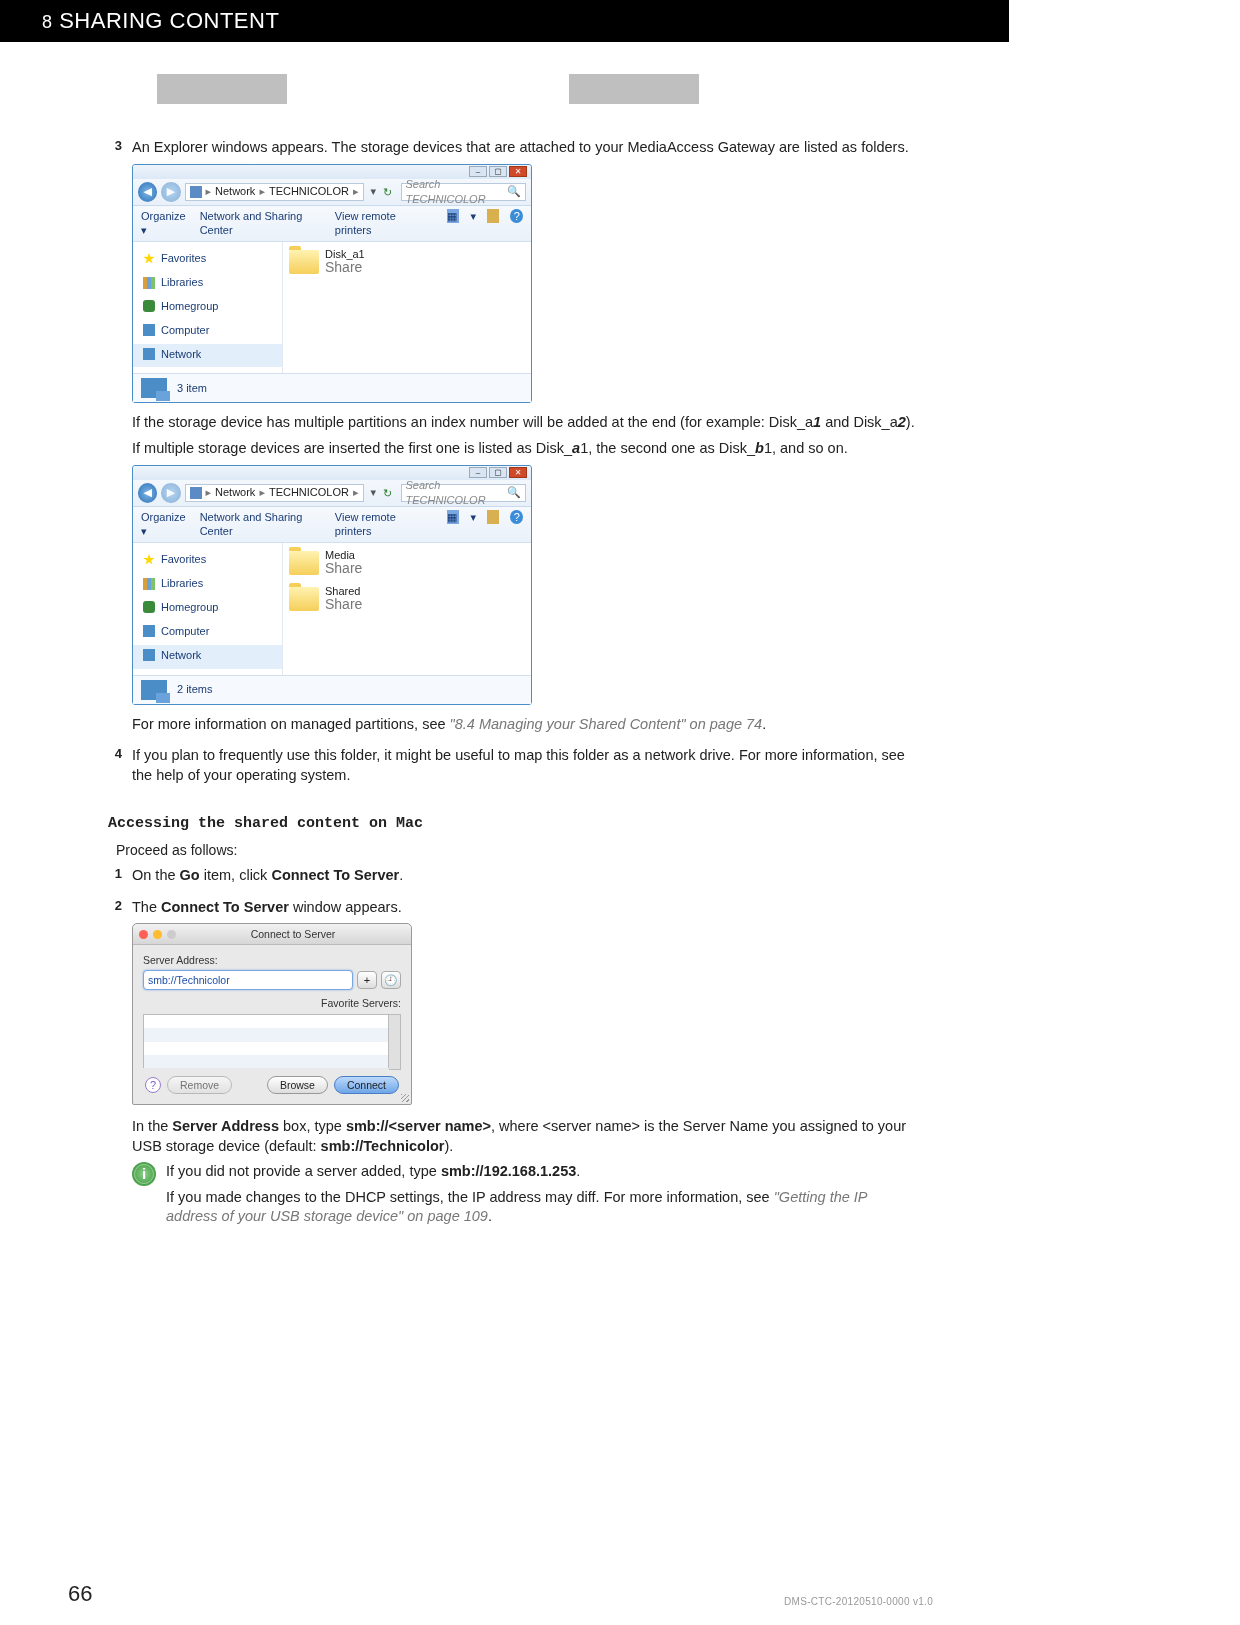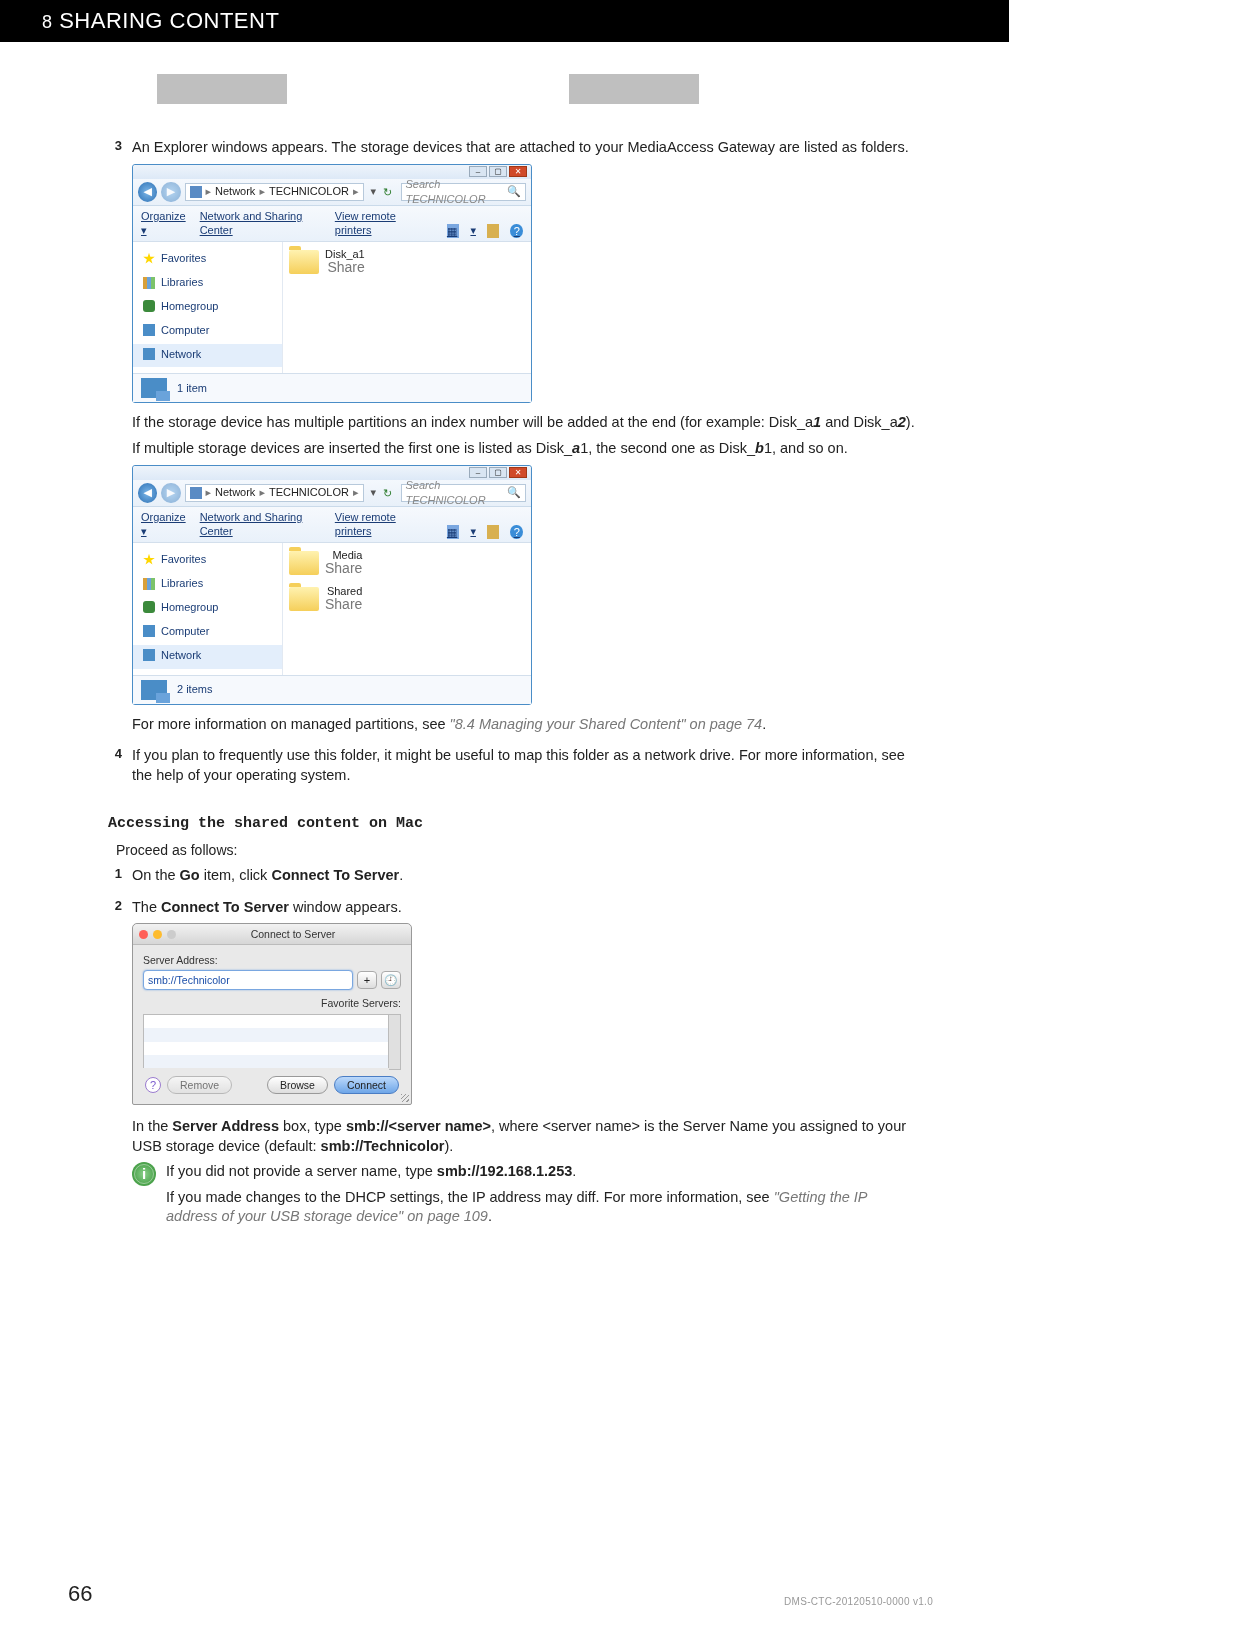--- a/index.html
+++ b/index.html
@@ -29,38 +29,38 @@
   .winbtn { width: 18px; height: 11px; border: 1px solid #9ab; background: #d9e5f2; font-size: 8px; line-height: 9px; text-align: center; }
   .winbtn.close { background: #d04a2a; color: #fff; border-color: #a03818; }
   .addrrow { display: flex; align-items: center; padding: 3px 5px; gap: 4px; background: linear-gradient(#f4f8fd,#e8f0f9); border-bottom: 1px solid #cadaea; }
   .navcircle { width: 20px; height: 20px; border-radius: 50%; background: radial-gradient(#7cb6e8,#2b6fb3); display:flex;align-items:center;justify-content:center;color:#fff;font-size:11px;}
   .addrbar { flex: 1; display: flex; align-items: center; border: 1px solid #b7c9db; background: #fff; height: 18px; padding: 0 4px; gap: 4px; }
   .addrbar .ico { width:12px;height:12px;background:#5a8bc4; }
   .addrbar .sep { color:#777; }
   .addr-drop { width:12px;text-align:center;color:#555; }
   .refresh { width:14px;height:14px;color:#2a7a2a;}
   .searchbox { width: 130px; border: 1px solid #b7c9db; background: #fff; height: 18px; display:flex;align-items:center;padding:0 4px;color:#888;font-style:italic;justify-content:space-between;}
-  .toolrow { display:flex;align-items:flex-end;padding:3px 8px;background:linear-gradient(#f6f9fd,#e9f1fa);border-bottom:1px solid #d3dfec;color:#1a3c75;gap:11px;text-decoration:underline;}
+  .toolrow { display:flex;align-items:flex-start;padding:3px 8px;background:linear-gradient(#f6f9fd,#e9f1fa);border-bottom:1px solid #d3dfec;color:#1a3c75;gap:11px;}
   .toolrow .spacer{flex:1;}
   .toolicon{width:14px;height:14px;display:inline-block;}
   .body { display:flex; min-height:120px; }
   .nav { width:150px; border-right:1px solid #e2e9f2; padding:6px 0; }
   .nav-item{display:flex;align-items:center;gap:6px;padding:3px 10px 6px 10px;color:#1a3c75;}
   .nav-item .i{width:12px;height:12px;display:inline-block;}
   .nav-item.net{background:#e3eefb;}
   .i-star{background:gold;clip-path:polygon(50% 0,61% 35%,98% 35%,68% 57%,79% 91%,50% 70%,21% 91%,32% 57%,2% 35%,39% 35%);}
   .i-lib{background:linear-gradient(90deg,#d8a03a 33%,#6aa3db 33% 66%,#7cc36a 66%);}
   .i-home{background:#3b8a3b;border-radius:3px;}
   .i-comp{background:#4a8dc7;}
   .i-net{background:#4a8dc7;}
   .files{flex:1;padding:6px;}
   .folder{display:flex;align-items:center;gap:6px;margin-bottom:8px;}
   .folder-icon{width:30px;height:24px;background:linear-gradient(#fff2b0,#f5cf5a);border-radius:2px;position:relative;}
   .folder-icon:before{content:"";position:absolute;left:0;top:-4px;width:12px;height:4px;background:#f5cf5a;border-radius:2px 2px 0 0;}
-  .folder-txt{line-height:1.1;text-align:right;}
+  .folder-txt{line-height:1.1;}
   .folder-txt .sub{color:#777;font-size:14px;}
   .status{border-top:1px solid #d3dfec;background:#f6f9fd;padding:4px 8px;display:flex;align-items:center;gap:10px;color:#1a3c75;}
   .status .netico{width:26px;height:20px;background:#4a8dc7;position:relative;}
   .status .netico:after{content:"";position:absolute;right:-3px;bottom:-3px;width:14px;height:10px;background:#6aa3db;}
 
   
   .macwin { width:280px;border:1px solid #999;border-radius:5px 5px 2px 2px;background:#e9e9e9;font-size:10.5px;margin:4px 0 12px 0; }
   .mactitle{background:linear-gradient(#f2f2f2,#d6d6d6);border-bottom:1px solid #bbb;padding:3px 6px;display:flex;align-items:center;gap:5px;border-radius:5px 5px 0 0;}
   .maclight{width:9px;height:9px;border-radius:50%;}
   .maclight.r{background:#ff5f57;} .maclight.y{background:#febc2e;} .maclight.g{background:#ccc;}
@@ -175,21 +175,21 @@
                 <div class="folder-icon"></div>
                 <div class="folder-txt">
                     <div>Disk_a1</div>
                     <div class="sub">Share</div>
                   </div>
               </div>
             </div>
           </div>
           <div class="status">
             <div class="netico"></div>
-            <span>1 item</span>
+            <span>3 item</span>
           </div>
         </div>
 
         <p>
           <span>If the storage device has multiple partitions an index number will be added at the end (for example: Disk_a</span><span class="ibold">1</span><span> and Disk_a</span><span class="ibold">2</span><span>).</span>
         </p>
         <p>
           <span>If multiple storage devices are inserted the first one is listed as Disk_</span><span class="ibold">a</span><span>1, the second one as Disk_</span><span class="ibold">b</span><span>1, and so on.</span>
         </p>
 
@@ -341,21 +341,21 @@
         </div>
 
         <p>
           <span>In the </span><span class="bold">Server Address</span><span> box, type </span><span class="bold">smb://&lt;server name&gt;</span><span>, where &lt;server name&gt; is the Server Name you assigned to your USB storage device (default: </span><span class="bold">smb://Technicolor</span><span>).</span>
         </p>
 
         <div class="note">
           <div class="note-icon"><span>i</span></div>
           <div style="flex:1">
             <p>
-              <span>If you did not provide a server name, type </span><span class="bold">smb://192.168.1.253</span><span>.</span>
+              <span>If you did not provide a server added, type </span><span class="bold">smb://192.168.1.253</span><span>.</span>
             </p>
             <p style="margin-top:4px;">
               <span>If you made changes to the DHCP settings, the IP address may diff. For more information, see </span><span class="ital-link">"Getting the IP address of your USB storage device" on page 109</span><span>.</span>
             </p>
           </div>
         </div>
 
       </div>
     </div>
 

